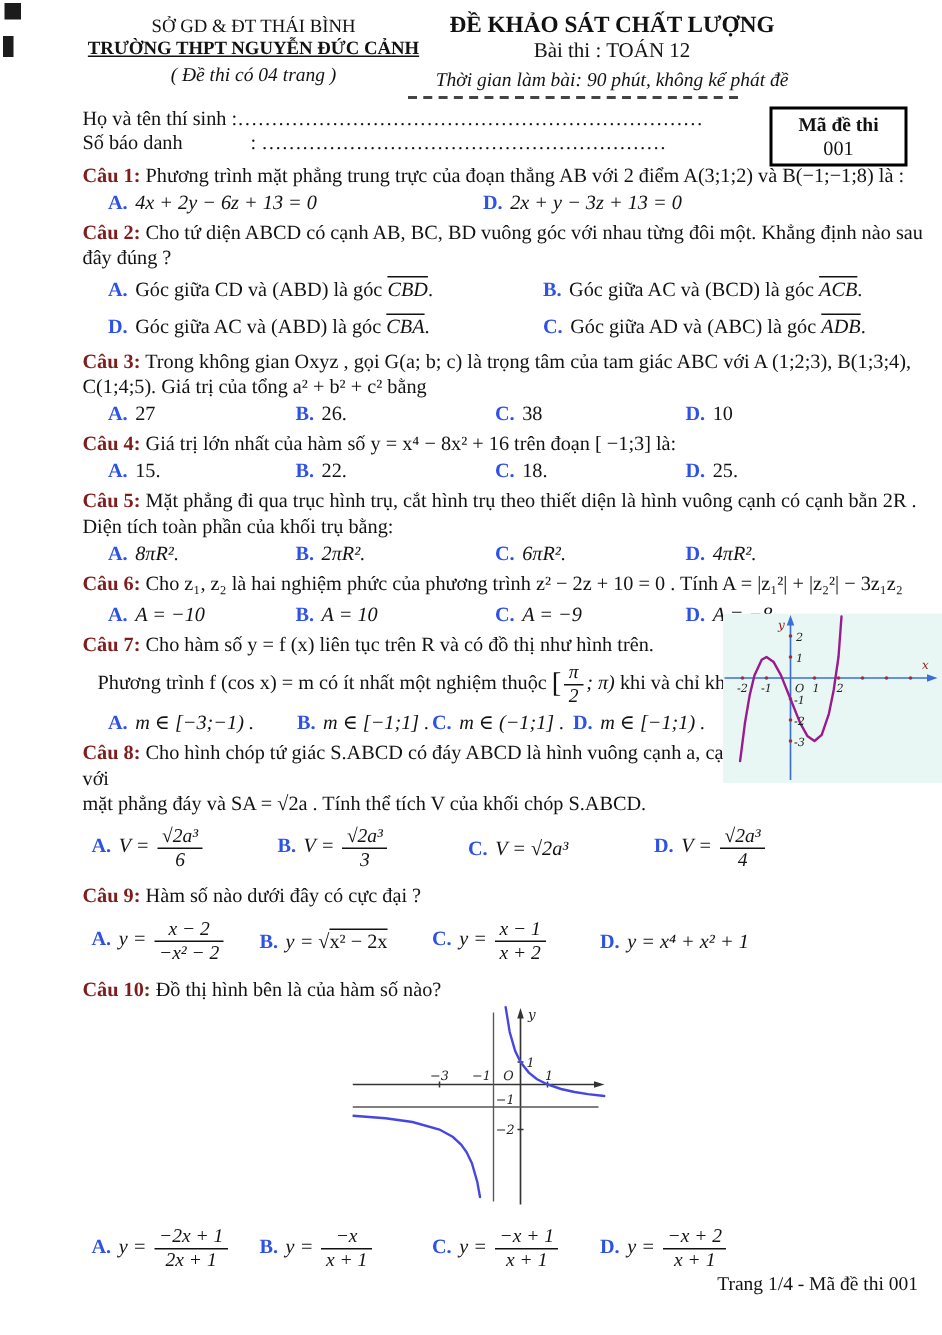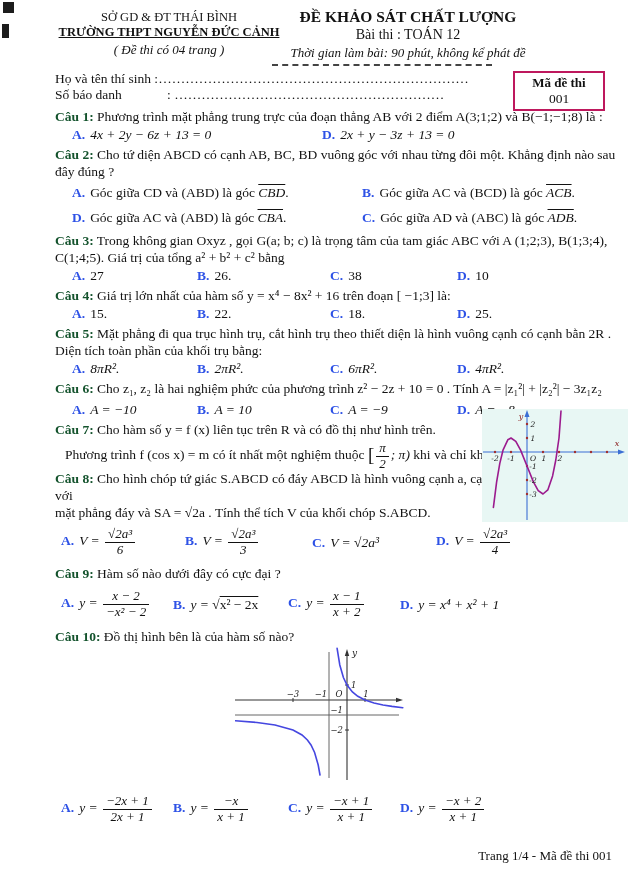--- a/index.html
+++ b/index.html
@@ -16,28 +16,28 @@
   .hdr-right{position:absolute;left:258px;top:8px;width:300px;text-align:center;line-height:18px;}
   .hdr-right .title{font-size:15.5px;font-weight:bold;}
   .hdr-right .subject{font-size:14px;font-weight:normal;}
   .hdr-right .duration{font-size:13px;font-style:italic;}
   .dashes{position:absolute;left:272px;top:64px;width:220px;border-top:2px dashed #444;}
   .idline{position:absolute;left:55px;width:460px;font-size:13.5px;}
   .idline .lbl{display:inline-block;}
   .idline.l1{top:71px;}
   .idline.l2{top:87px;}
   .idline.l2 .lbl{width:112px;}
-  .codebox{position:absolute;left:513px;top:71px;width:88px;height:34px;border:2px solid #be185d;
+  .codebox{position:absolute;left:513px;top:71px;width:88px;height:34px;border:2px solid #000000;
            text-align:center;line-height:16px;padding-top:2px;}
   .codebox .cb1{font-weight:bold;font-size:13px;}
   .codebox .cb2{font-size:13.5px;}
   
   .qs{position:absolute;left:55px;top:108px;width:561px;}
   .q{margin-bottom:3px;line-height:17px;}
-  .ql{font-weight:bold;color:#14532d;}
+  .ql{font-weight:bold;color:#7f1d1d;}
   .it{font-style:italic;}
   .orow{display:grid;margin-top:1px;}
   .cols2{grid-template-columns:250px auto;padding-left:17px;}
   .cols2w{grid-template-columns:290px auto;padding-left:17px;row-gap:8px;}
   .cols4{grid-template-columns:125px 133px 127px auto;padding-left:17px;}
   .cols4b{grid-template-columns:112px 115px 112px auto;padding-left:6px;align-items:center;}
   .cols4q7{grid-template-columns:126px 90px 94px auto;padding-left:17px;}
   .ol{font-weight:bold;color:#2e52e6;margin-right:5px;}
   .opt{white-space:nowrap;}
   .arc{font-style:italic;text-decoration:overline;}
@@ -147,20 +147,26 @@
       <span class="opt"><b class="ol">C.</b><span class="it">A = −9</span></span>
       <span class="opt"><b class="ol">D.</b><span class="it">A = −8</span></span>
     </div>
   </div>
 
   <div class="q q7wrap">
     <span class="ql">Câu 7:</span>
     <span>Cho hàm số  y = f (x)  liên tục trên R và có đồ thị  như hình trên.</span>
     <div style="padding-left:10px;margin-top:3px;height:26px;">
       <span>Phương trình  f (cos x) = m  có ít nhất một nghiệm thuộc </span><span class="bigbr">[</span><span class="frac"><span class="fn">π</span><span class="fd">2</span></span><span class="it">; π)</span><span> khi và chỉ khi</span>
+    </div>
+    <div class="orow cols4q7" style="margin-top:6px;">
+      <span class="opt"><b class="ol">A.</b><span class="it">m ∈ [−3;−1) .</span></span>
+      <span class="opt"><b class="ol">B.</b><span class="it">m ∈ [−1;1] .</span></span>
+      <span class="opt"><b class="ol">C.</b><span class="it">m ∈ (−1;1] .</span></span>
+      <span class="opt"><b class="ol">D.</b><span class="it">m ∈ [−1;1) .</span></span>
     </div>
     <svg class="g1" width="146" height="113" viewBox="0 0 146 113">
       <rect x="0" y="0" width="146" height="113" fill="#e8f7f4"></rect>
       <line x1="1" y1="43" x2="139" y2="43" stroke="#3b6fd4" stroke-width="1.1"></line>
       <polygon points="143,43 136,40.5 136,45.5" fill="#3b6fd4"></polygon>
       <line x1="45" y1="5" x2="45" y2="111" stroke="#3b6fd4" stroke-width="1.1"></line>
       <polygon points="45,1 42.5,8 47.5,8" fill="#3b6fd4"></polygon>
       <g fill="#a03030">
         <circle cx="13" cy="43" r="1.2"></circle>
             <circle cx="29" cy="43" r="1.2"></circle>

